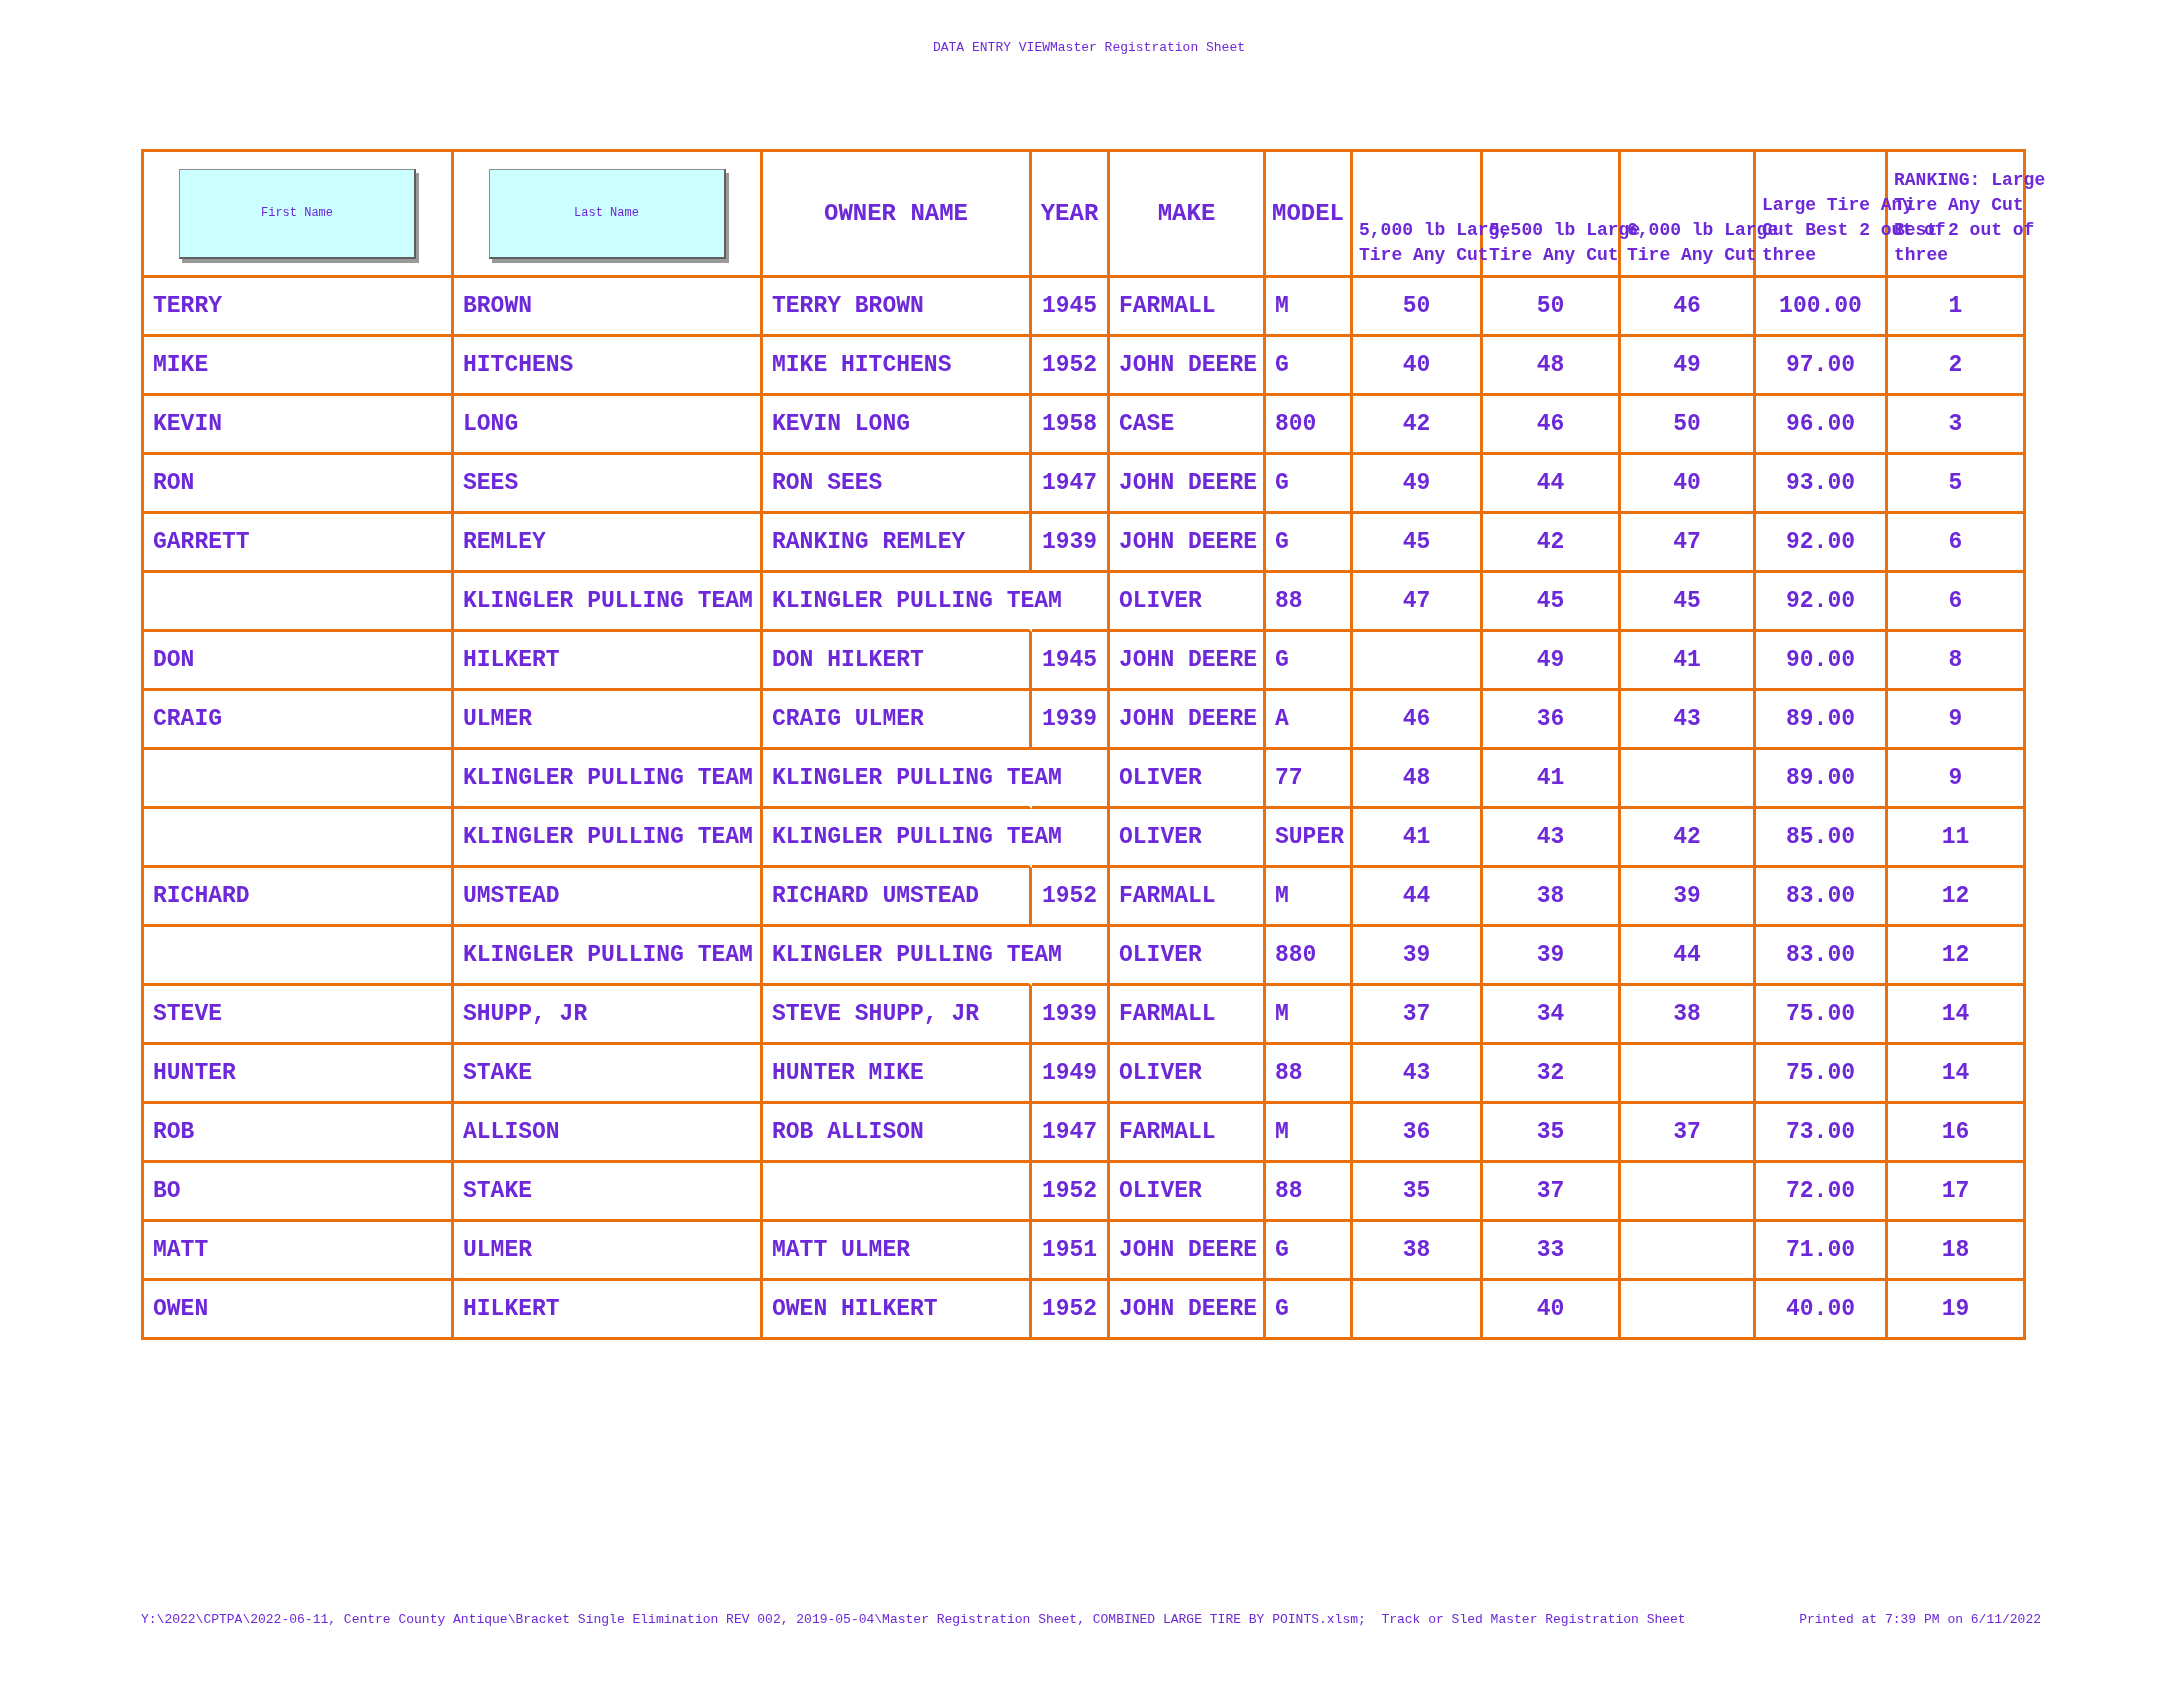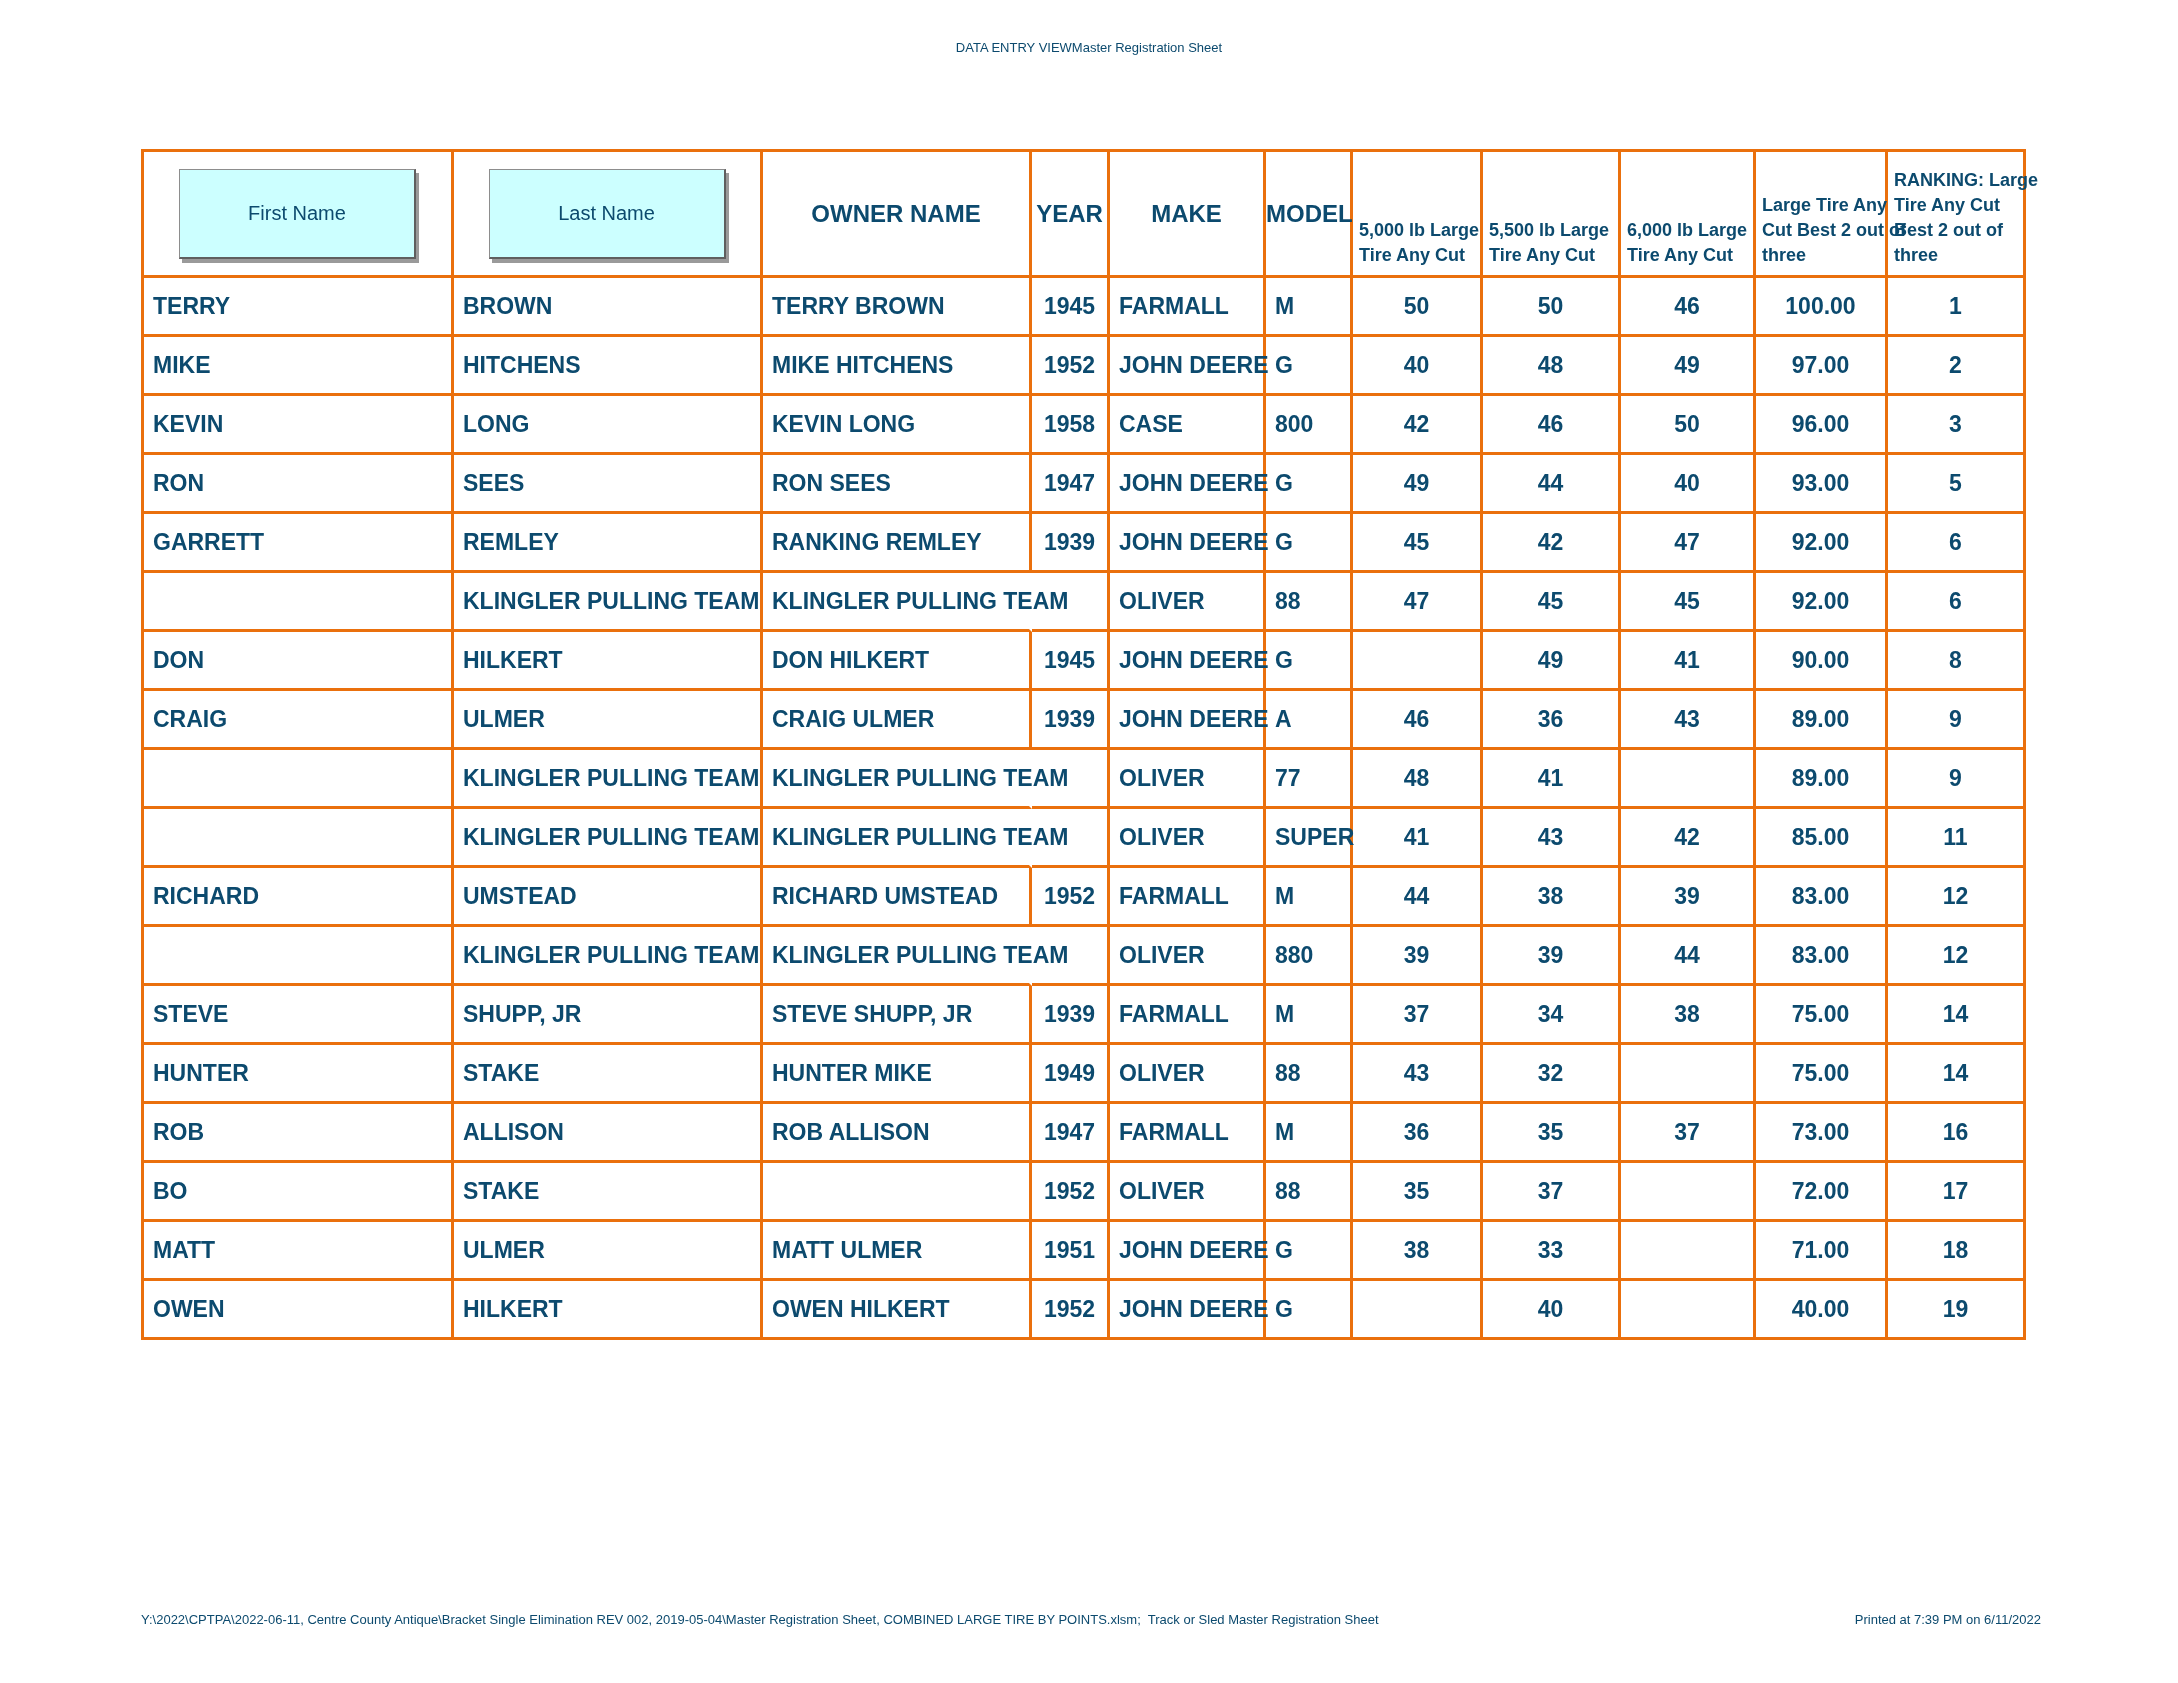--- a/index.html
+++ b/index.html
@@ -1,18 +1,18 @@
 <!DOCTYPE html>
 <html style="--grid: #EA700D; --btn: #CCFFFF;"><head>
 <meta charset="utf-8">
 <style>
   html,body{margin:0;padding:0;background:#fff;}
   .page{
     position:relative;width:2178px;height:1660px;background:#ffffff;
-    font-family:Liberation Sans, sans-serif;color:#0c4a6e;overflow:hidden;
+    font-family:Liberation Mono, monospace;color:#6d28d9;overflow:hidden;
   }
   .print-title{
     position:absolute;top:40px;left:0;width:100%;text-align:center;
     font-size:13px;white-space:pre;
   }
   .sheet{position:absolute;left:141px;top:149px;}
   table.reg{
     border-collapse:separate;border-spacing:0;table-layout:fixed;width:1881px;
     border-top:3px solid var(--grid);border-left:3px solid var(--grid);
   }
@@ -30,21 +30,21 @@
   th.hsmall{
     font-size:18px;font-weight:bold;text-align:left;vertical-align:bottom;
     padding:16px 0 7px 6px;white-space:pre;line-height:25px;
   }
   th.btncell{vertical-align:middle;}
   .formbtn{
     width:234px;height:87px;margin:9px auto;background:var(--btn);
     border:1px solid #8d8d8d;border-right:2px solid #5f5f5f;border-bottom:2px solid #5f5f5f;
     box-shadow:3px 4px 0 #9a9a9a;
     display:flex;align-items:center;justify-content:center;
-    font-size:20px;font-weight:normal;cursor:pointer;text-align:center;
+    font-size:12px;font-weight:normal;cursor:pointer;text-align:center;
   }
   .footer{position:absolute;top:1612px;font-size:13px;white-space:pre;}
   .footer-left{left:141px;}
   .footer-right{right:137px;text-align:right;}
 </style>
 </head>
 <body>
 
 <div class="page">
 

